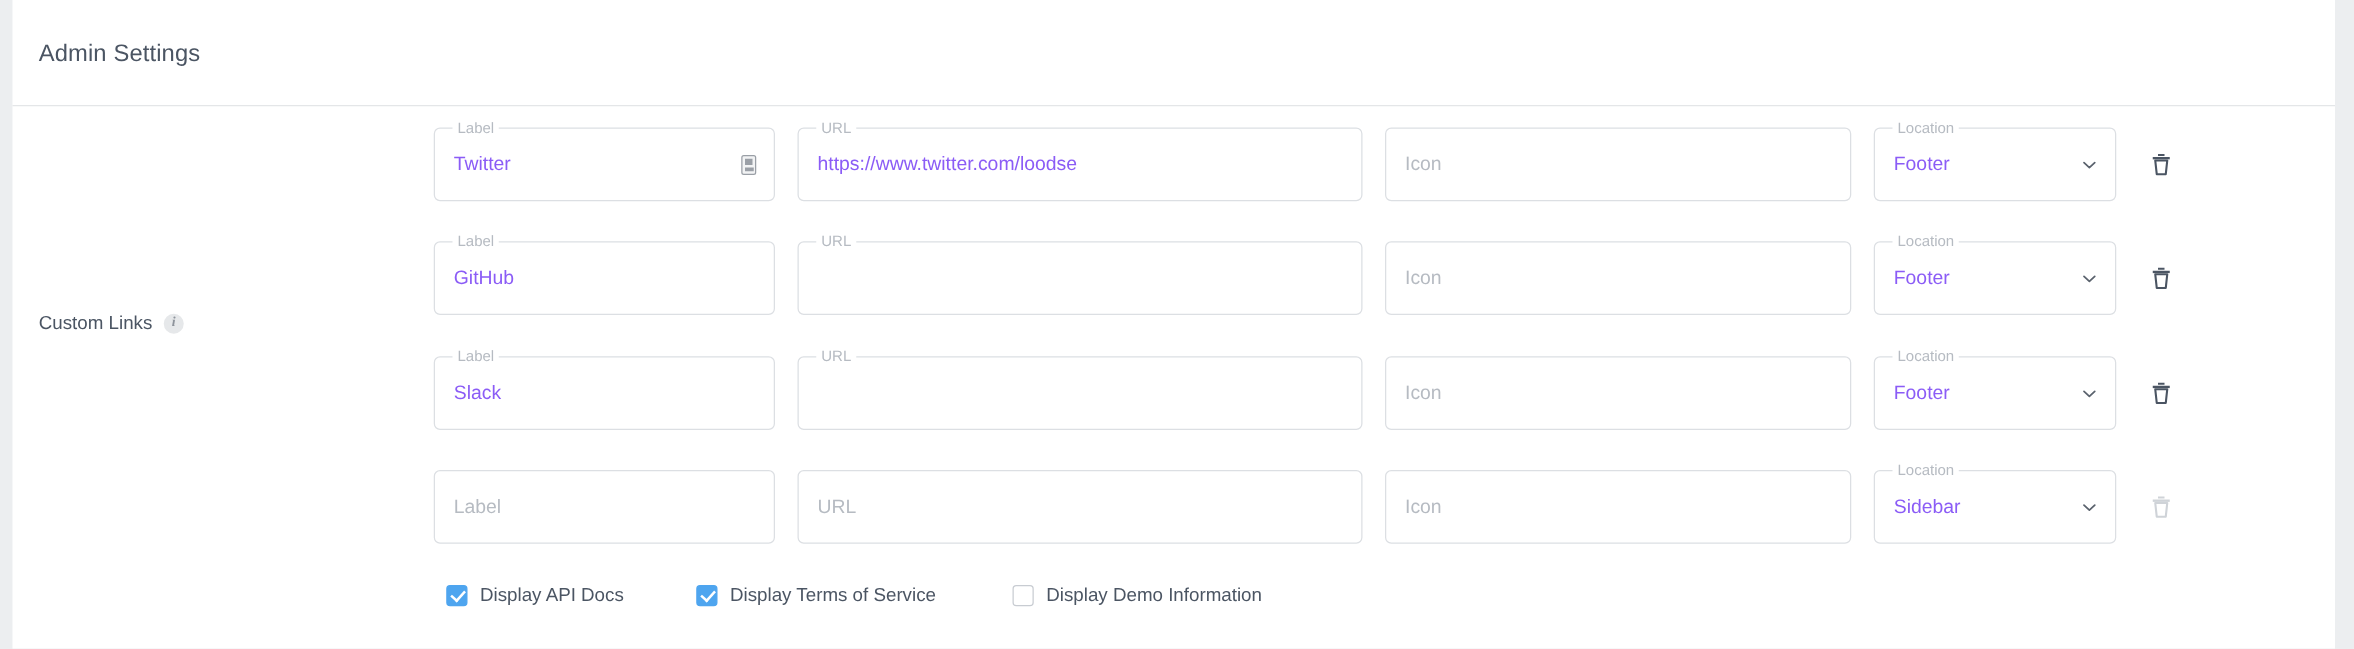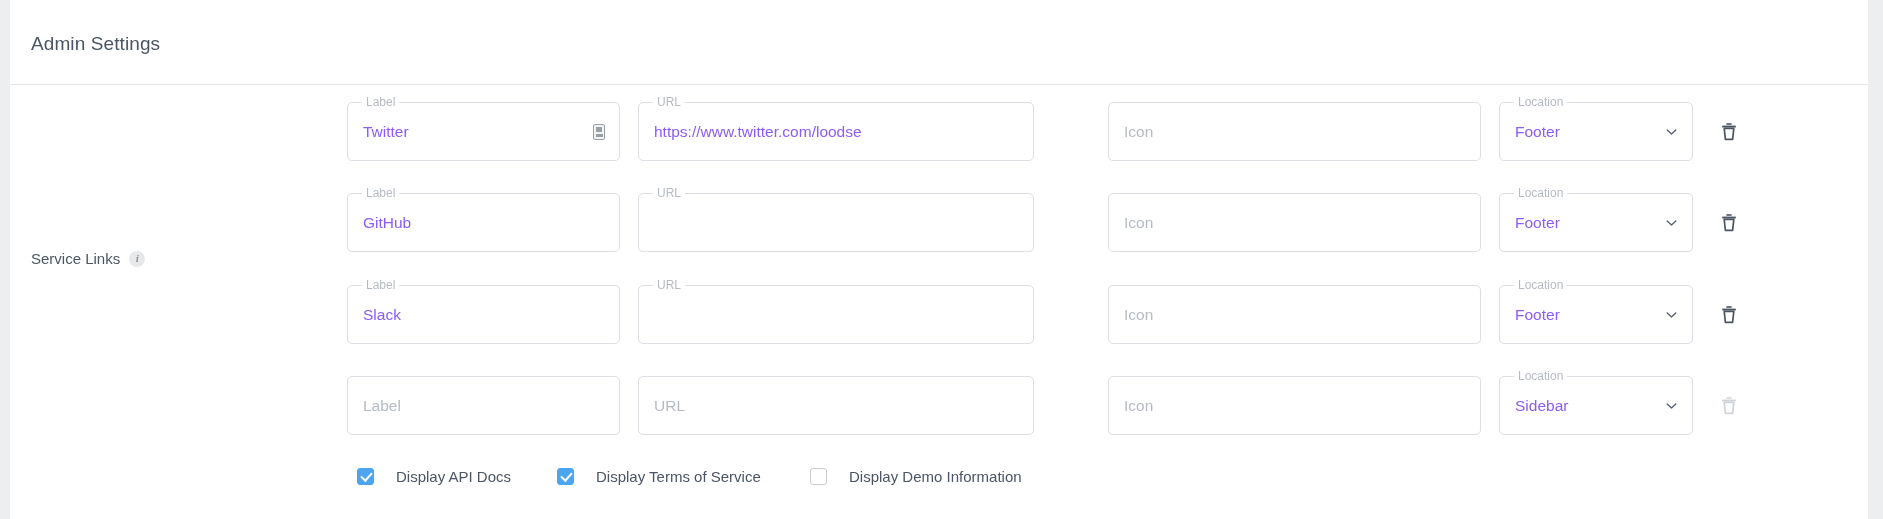--- a/index.html
+++ b/index.html
@@ -103,21 +103,21 @@
   
   .field {
     position: absolute;
     top: 16px;
     height: 59px;
     border: 1px solid #dcdfe3;
     border-radius: 5px;
     background: #fff;
   }
   .field.f-label  { left: 337px; width: 273px; padding-left: 26px; }
-  .field.f-url    { left: 628px; width: 396px; }
+  .field.f-url    { left: 628px; width: 452px; }
   .field.f-icon   { left: 1098px; width: 373px; }
   .field.f-loc    { left: 1489px; width: 194px; }
 
   .field .notch {
     position: absolute;
     top: -8px;
     left: 14px;
     height: 15px;
     padding: 0 4px;
     background: #fff;
@@ -197,21 +197,21 @@
   .checkrow {
     position: absolute;
     left: 0;
     top: 370px;
     height: 40px;
     display: flex;
     align-items: center;
   }
   .checkitem {
     display: flex;
-    gap: 22px;
+    gap: 10px;
     font-size: 15px;
     color: #4b5563;
     white-space: nowrap;
     cursor: pointer;
   }
   .checkitem.c0 { position: absolute; left: 347px; }
   .checkitem.c1 { position: absolute; left: 547px; }
   .checkitem.c2 { position: absolute; left: 800px; }
 
   .cbox {
@@ -242,21 +242,21 @@
 <div class="page">
   <div class="card">
 
     <div class="header">
       <div class="header-title">Admin Settings</div>
     </div>
 
     <div class="body">
 
       <div class="section-label">
-        <span>Service Links</span>
+        <span>Custom Links</span>
         <span class="info-icon">i</span>
       </div>
 
       <div class="rows">
           <div class="row" data-idx="0">
             <div class="field f-label">
               <span class="notch">Label</span>
               <span class="value">Twitter</span>
               <span class="tofu-icon"></span>
             </div>

